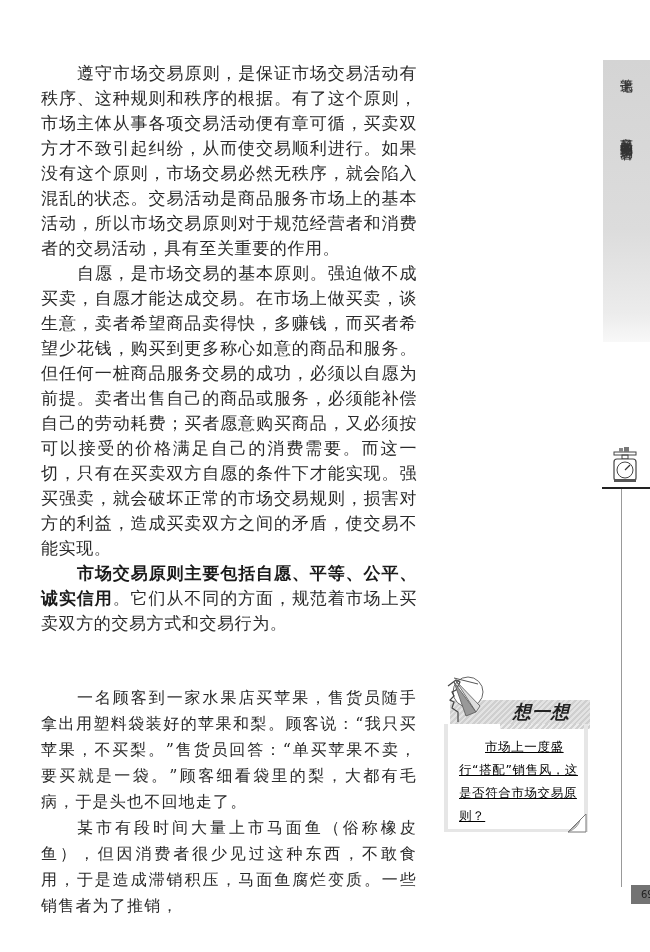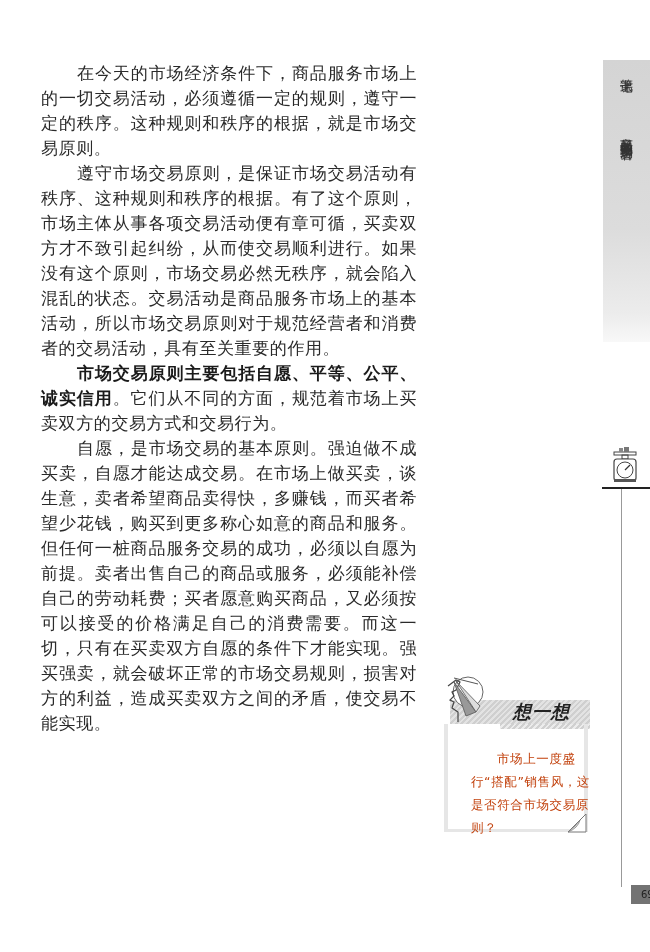--- a/index.html
+++ b/index.html
@@ -57,22 +57,22 @@
     letter-spacing: 1px;
   }
   .think-frame {
     position: absolute; left: 444px; top: 724px; width: 144px; height: 108px;
     border-left: 4px solid #e6e6e6; border-right: 4px solid #e6e6e6; border-bottom: 3px solid #e6e6e6;
     box-sizing: border-box;
   }
   .think-body {
     position: absolute; left: 459px; top: 735px; width: 124px;
     font-family: "DejaVu Sans", "Liberation Sans", sans-serif;
-    font-size: 12.5px; line-height: 23px; color: #c2410c; text-indent: 26px;
-    letter-spacing: 0.6px; margin: 12px;
+    font-size: 12.5px; line-height: 23px; color: #000000; text-indent: 26px;
+    letter-spacing: 0.6px; margin: 0; text-decoration: underline;
   }
   .think-icon { position: absolute; left: 442px; top: 672px; }
   .curl { position: absolute; left: 566px; top: 812px; }
 </style>
 </head>
 <body>
 
 <div class="sidebar-band"></div>
 <div class="vtext lesson-no">第七课</div>
 <div class="vtext lesson-title">商品服务市场和消费者</div>
@@ -86,27 +86,28 @@
   <circle cx="15" cy="24" r="8" fill="#fff" stroke="#444" stroke-width="1"></circle>
   <line x1="15" y1="24" x2="20" y2="19" stroke="#333" stroke-width="1.2"></line>
   <rect x="4" y="33" width="22" height="3" fill="#555"></rect>
 </svg>
 <div class="hline"></div>
 <div class="vline"></div>
 
 <div class="page-number">69</div>
 
 <div class="main-text">
-  <p class="para"><span>在今天的市场经济条件下，商品服务市场上的一切交易活动，必须遵循一定的规则，遵守一定的秩序。这种规则和秩序的根据，就是市场交易原则。</span></p>
   <p class="para"><span>遵守市场交易原则，是保证市场交易活动有秩序、这种规则和秩序的根据。有了这个原则，市场主体从事各项交易活动便有章可循，买卖双方才不致引起纠纷，从而使交易顺利进行。如果没有这个原则，市场交易必然无秩序，就会陷入混乱的状态。交易活动是商品服务市场上的基本活动，所以市场交易原则对于规范经营者和消费者的交易活动，具有至关重要的作用。</span></p>
+  <p class="para"><span>自愿，是市场交易的基本原则。强迫做不成买卖，自愿才能达成交易。在市场上做买卖，谈生意，卖者希望商品卖得快，多赚钱，而买者希望少花钱，购买到更多称心如意的商品和服务。但任何一桩商品服务交易的成功，必须以自愿为前提。卖者出售自己的商品或服务，必须能补偿自己的劳动耗费；买者愿意购买商品，又必须按可以接受的价格满足自己的消费需要。而这一切，只有在买卖双方自愿的条件下才能实现。强买强卖，就会破坏正常的市场交易规则，损害对方的利益，造成买卖双方之间的矛盾，使交易不能实现。</span></p>
   <p class="para"><b>市场交易原则主要包括自愿、平等、公平、诚实信用</b><span>。它们从不同的方面，规范着市场上买卖双方的交易方式和交易行为。</span></p>
-  <p class="para"><span>自愿，是市场交易的基本原则。强迫做不成买卖，自愿才能达成交易。在市场上做买卖，谈生意，卖者希望商品卖得快，多赚钱，而买者希望少花钱，购买到更多称心如意的商品和服务。但任何一桩商品服务交易的成功，必须以自愿为前提。卖者出售自己的商品或服务，必须能补偿自己的劳动耗费；买者愿意购买商品，又必须按可以接受的价格满足自己的消费需要。而这一切，只有在买卖双方自愿的条件下才能实现。强买强卖，就会破坏正常的市场交易规则，损害对方的利益，造成买卖双方之间的矛盾，使交易不能实现。</span></p>
 </div>
 
 <div class="case-text">
+  <p class="para"><span>一名顾客到一家水果店买苹果，售货员随手拿出用塑料袋装好的苹果和梨。顾客说：“我只买苹果，不买梨。”售货员回答：“单买苹果不卖，要买就是一袋。”顾客细看袋里的梨，大都有毛病，于是头也不回地走了。</span></p>
+  <p class="para"><span>某市有段时间大量上市马面鱼（俗称橡皮鱼），但因消费者很少见过这种东西，不敢食用，于是造成滞销积压，马面鱼腐烂变质。一些销售者为了推销，</span></p>
 </div>
 
 <div class="think-header-band"></div>
 <div class="think-header-under"></div>
 <div class="think-frame"></div>
 <svg class="think-icon" width="44" height="54" viewBox="0 0 44 54">
   <circle cx="26" cy="20" r="15" fill="#fff" stroke="#666" stroke-width="1"></circle>
   <path d="M6 14 L14 8 L18 10 L14 18 L10 20 L12 24 L8 28 L12 30 L10 36 L16 40 L16 50" fill="none" stroke="#444" stroke-width="1.2"></path>
   <path d="M12 10 L34 40 L24 44 Z" fill="#999" stroke="#555" stroke-width="0.8"></path>
   <path d="M14 9 L38 34 L34 40 Z" fill="#ddd" stroke="#555" stroke-width="0.8"></path>

